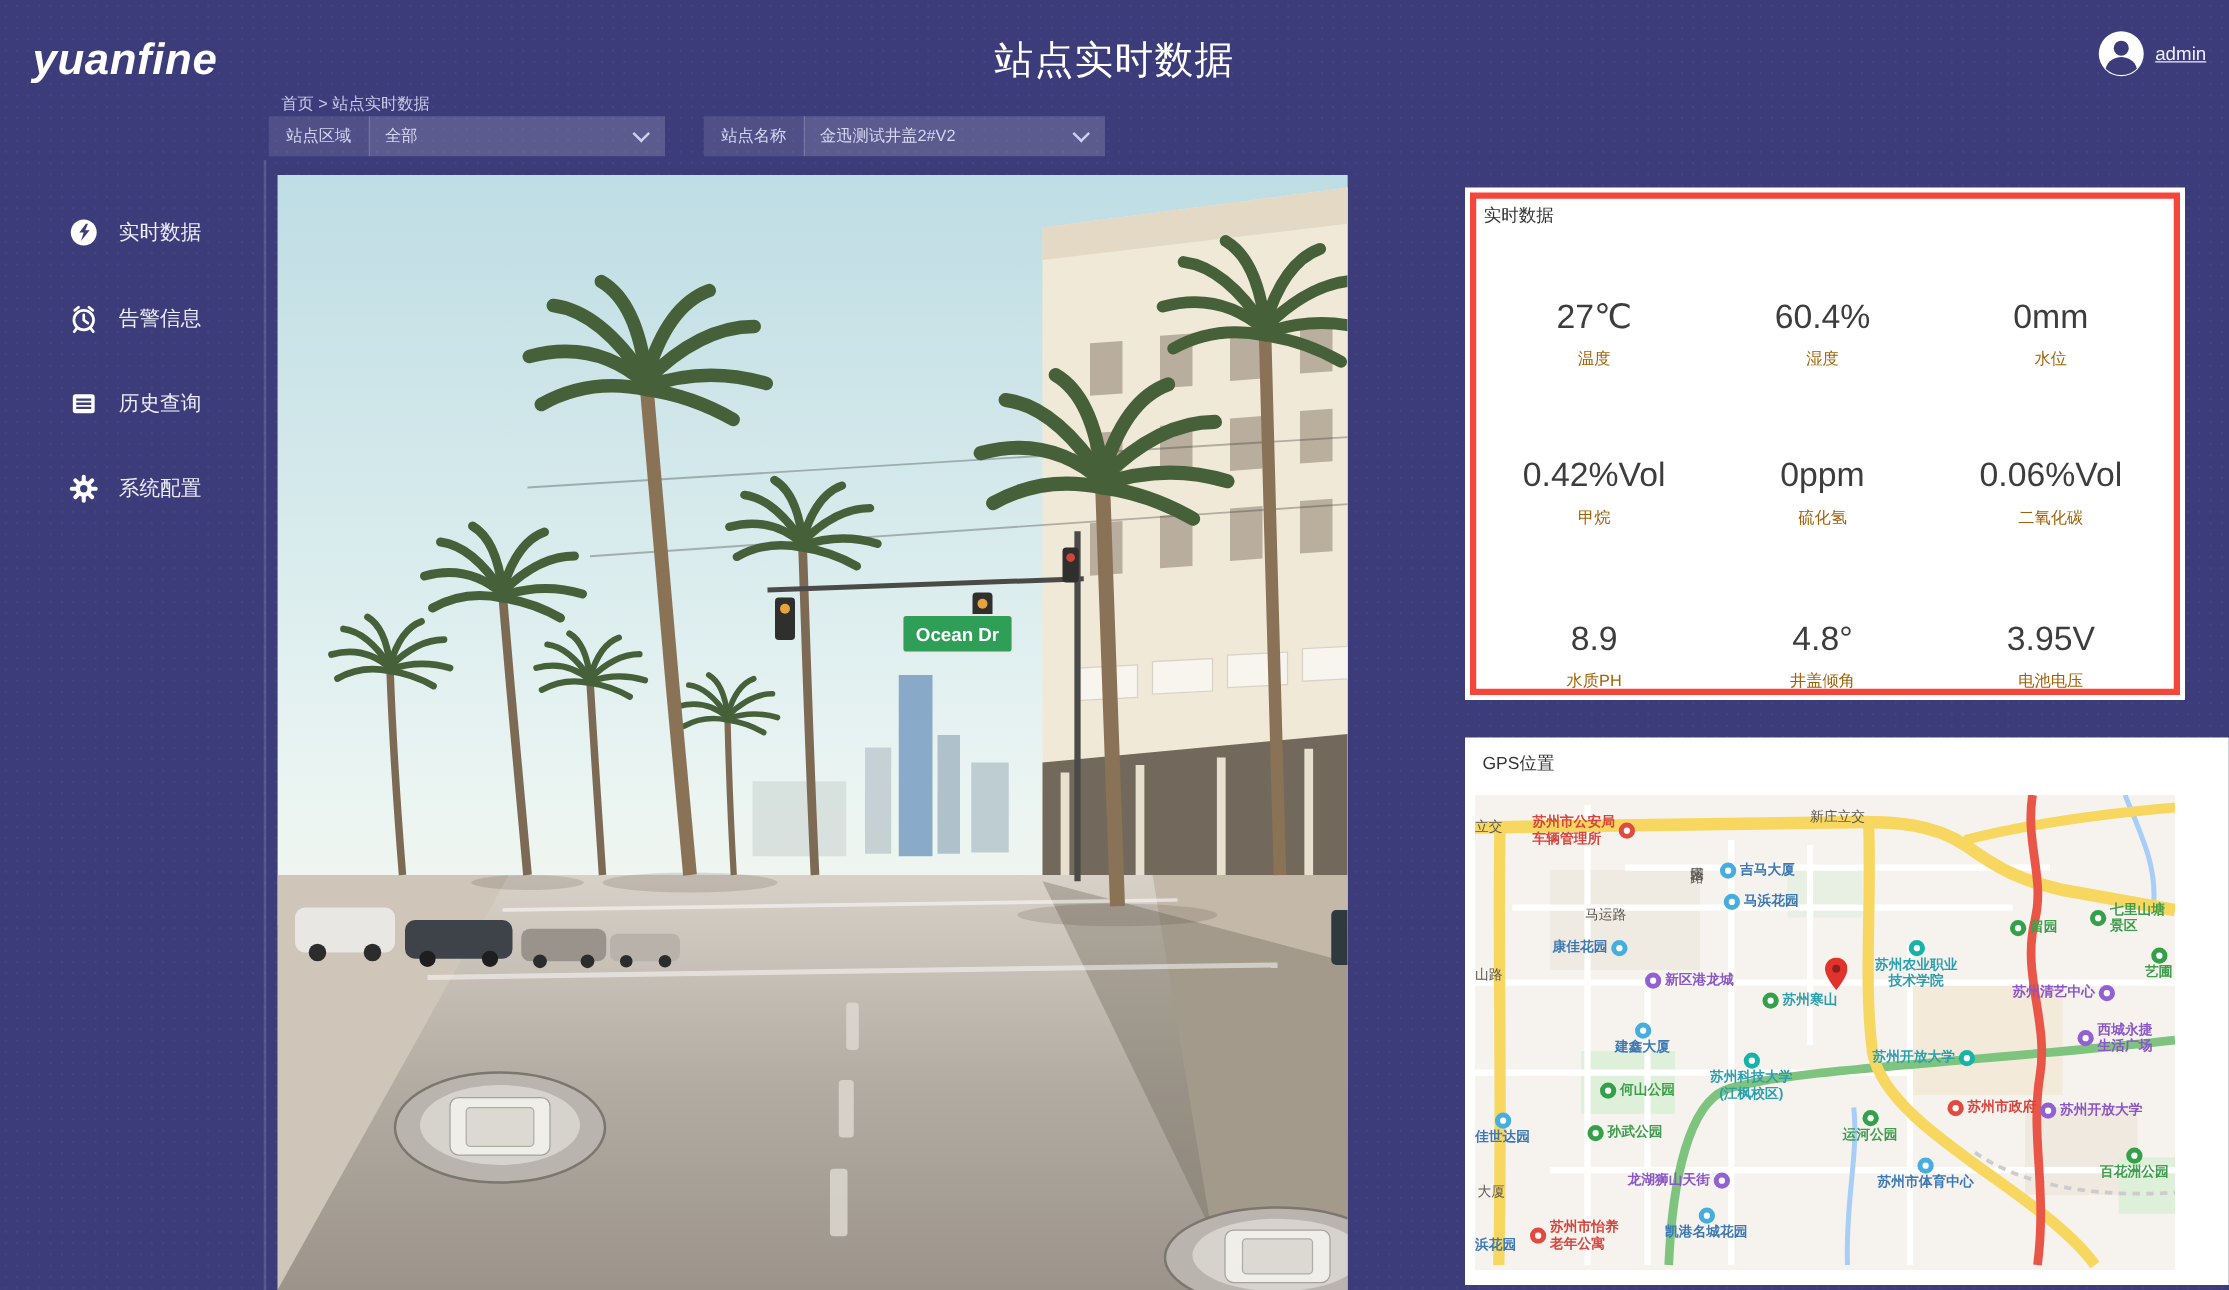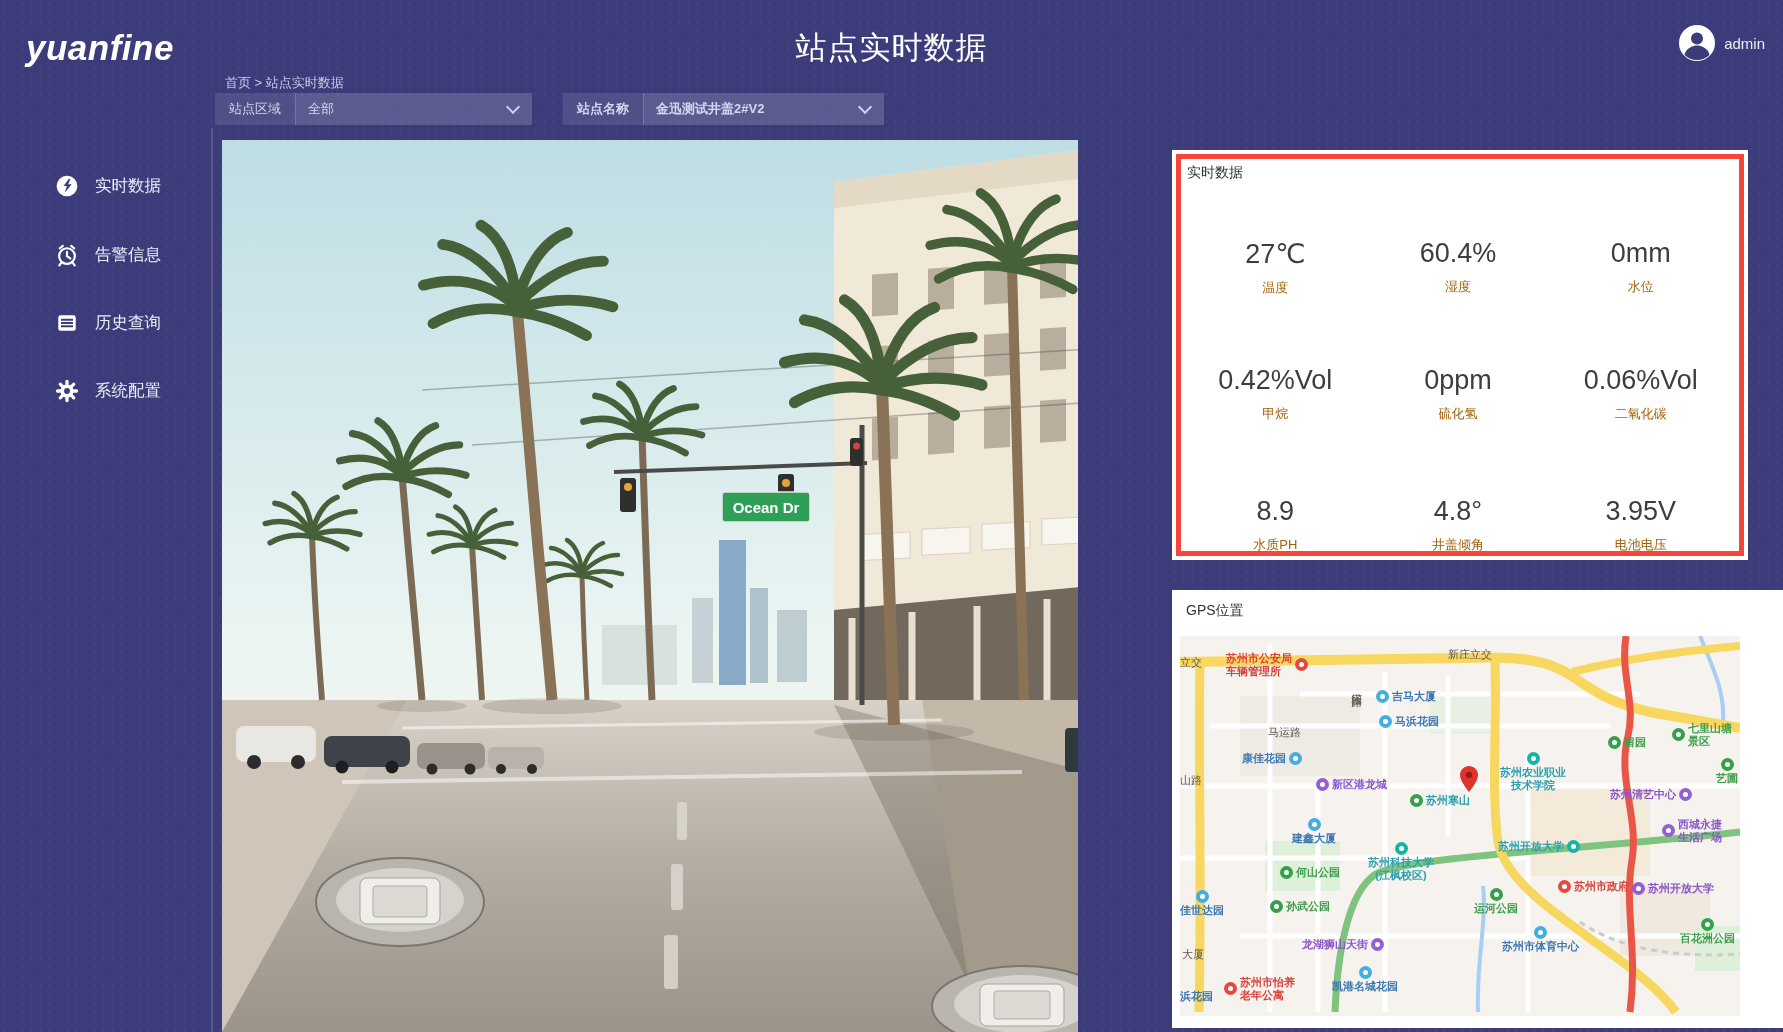--- a/index.html
+++ b/index.html
@@ -10,28 +10,28 @@
     background-size:9px 9px;
     font-family:"Liberation Sans","DejaVu Sans",sans-serif;
     color:#fff;
   }
   .abs{position:absolute;}
   
   .logo{left:26px;top:28px;font-size:35px;font-weight:800;font-style:italic;letter-spacing:.5px;color:#fff;}
   .breadcrumb{left:225px;top:38px;font-size:13px;color:#c9cae6;margin-top:36px;}
   .page-title{left:0;right:0;top:27px;text-align:center;font-size:31px;color:#fff;letter-spacing:1px;}
   .user{right:18px;top:24px;display:flex;align-items:center;gap:8px;}
-  .user .uname{font-size:15px;color:#eceefc;}
+  .user .uname{font-size:15px;color:#eceefc;text-decoration:underline;}
   
   .fgroup{top:93px;height:32px;display:flex;align-items:stretch;cursor:pointer;}
   .fgroup .flabel{background:rgba(255,255,255,.10);display:flex;align-items:center;justify-content:center;font-size:13px;color:#d6d7ef;padding:0 14px;border-right:1px solid rgba(255,255,255,.22);}
   .fgroup .fvalue{background:rgba(255,255,255,.16);display:flex;align-items:center;font-size:13px;color:#d6d7ef;padding:0 12px;position:relative;}
   .chev{width:8px;height:8px;border-right:2px solid #cfd0ee;border-bottom:2px solid #cfd0ee;transform:rotate(45deg);position:absolute;right:14px;top:9px;}
   #fg1{left:215px;} #fg1 .fvalue{width:212px;}
-  #fg2{left:563px;font-weight:bold;} #fg2 .fvalue{width:216px;}
+  #fg2{left:563px;} #fg2 .fvalue{width:216px;}
   
   .vline{left:211px;top:128px;bottom:0;width:2px;background:rgba(255,255,255,.14);}
   .nav-item{left:0;width:205px;height:34px;display:flex;align-items:center;gap:16px;padding-left:55px;cursor:pointer;}
   .nav-item span.lbl{font-size:16.5px;color:#ecedf8;}
   
   .photo-panel{left:222px;top:140px;width:856px;height:892px;background:#9db3b8;overflow:hidden;}
   .rt-panel{left:1172px;top:150px;width:576px;height:410px;background:#fff;}
   .rt-border{position:absolute;inset:4px;border:5px solid #f5463c;pointer-events:none;}
   .rt-title{position:absolute;left:15px;top:14px;font-size:14px;color:#333;}
   .mrow{position:absolute;left:12px;right:16px;display:flex;text-align:center;}

